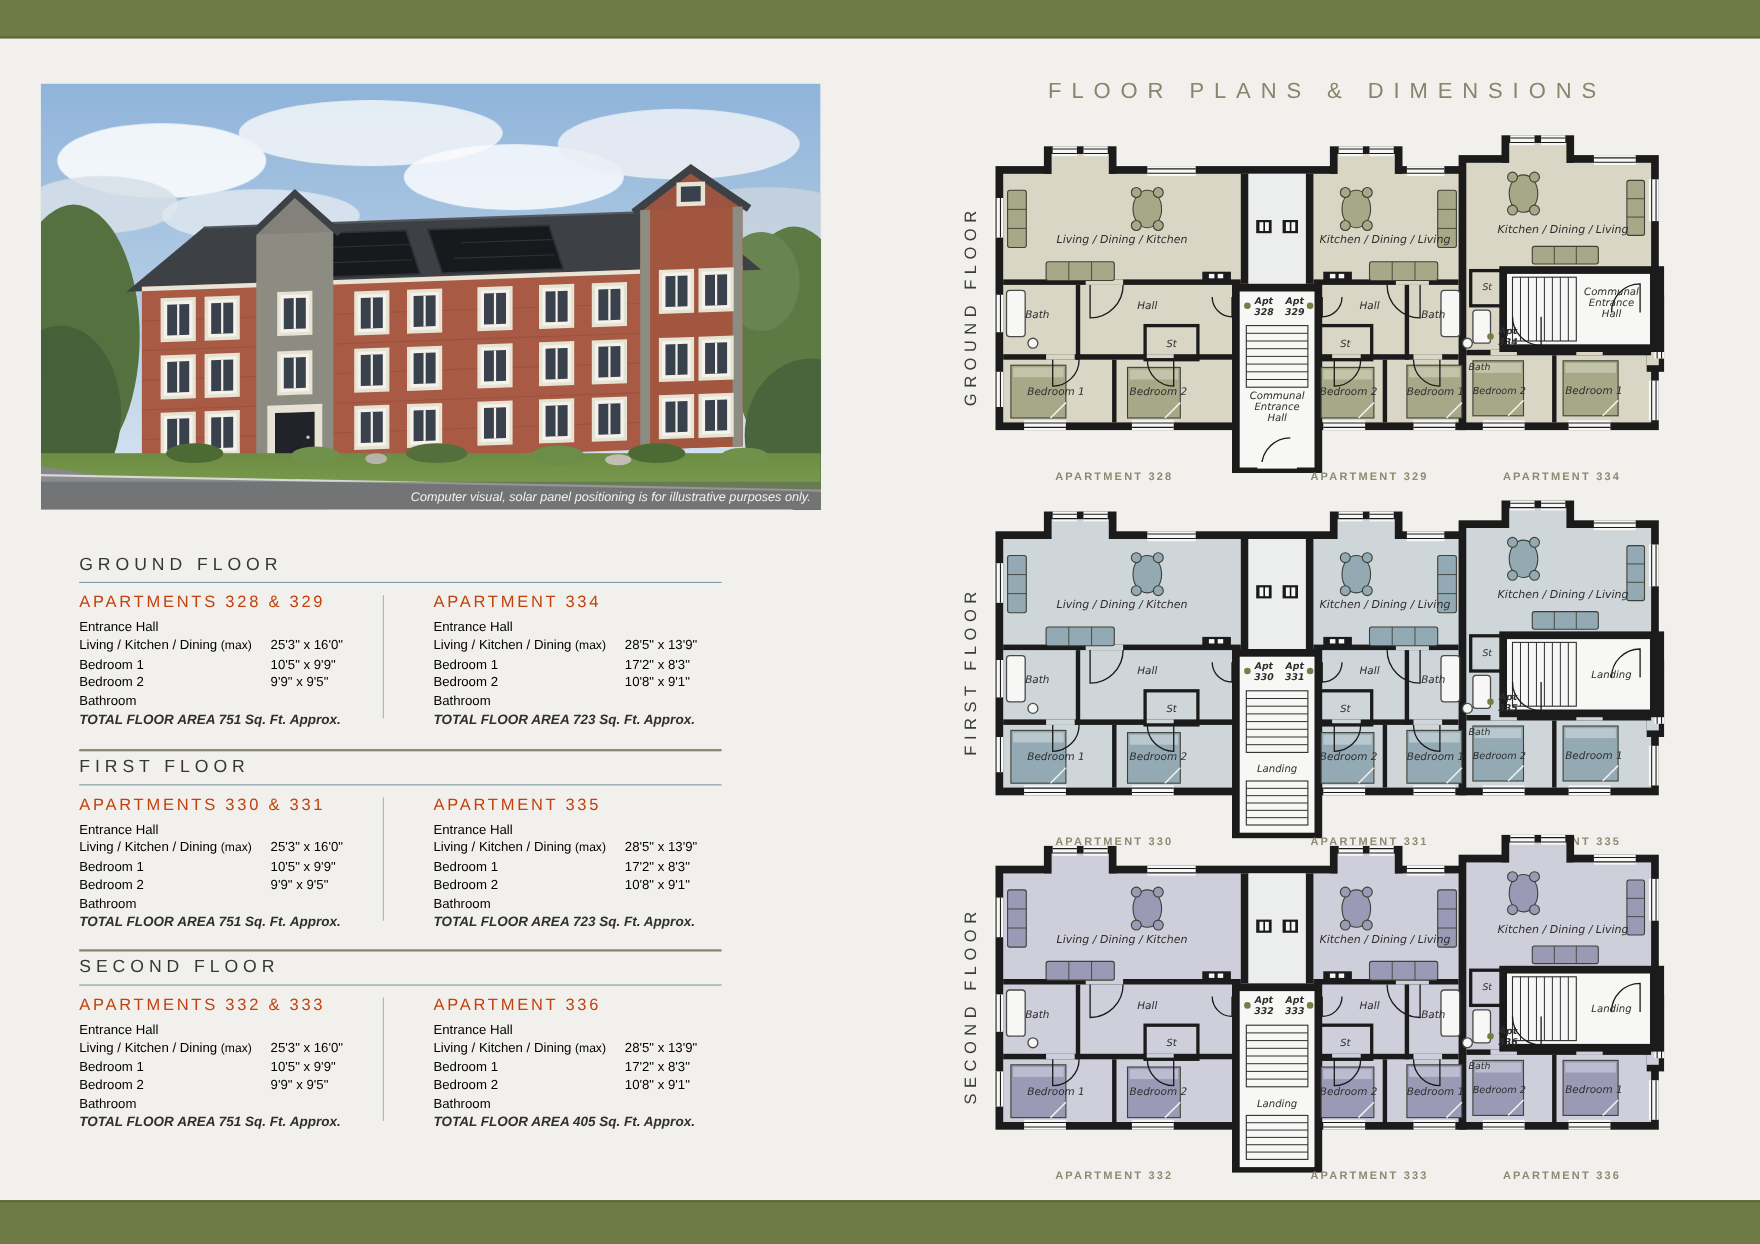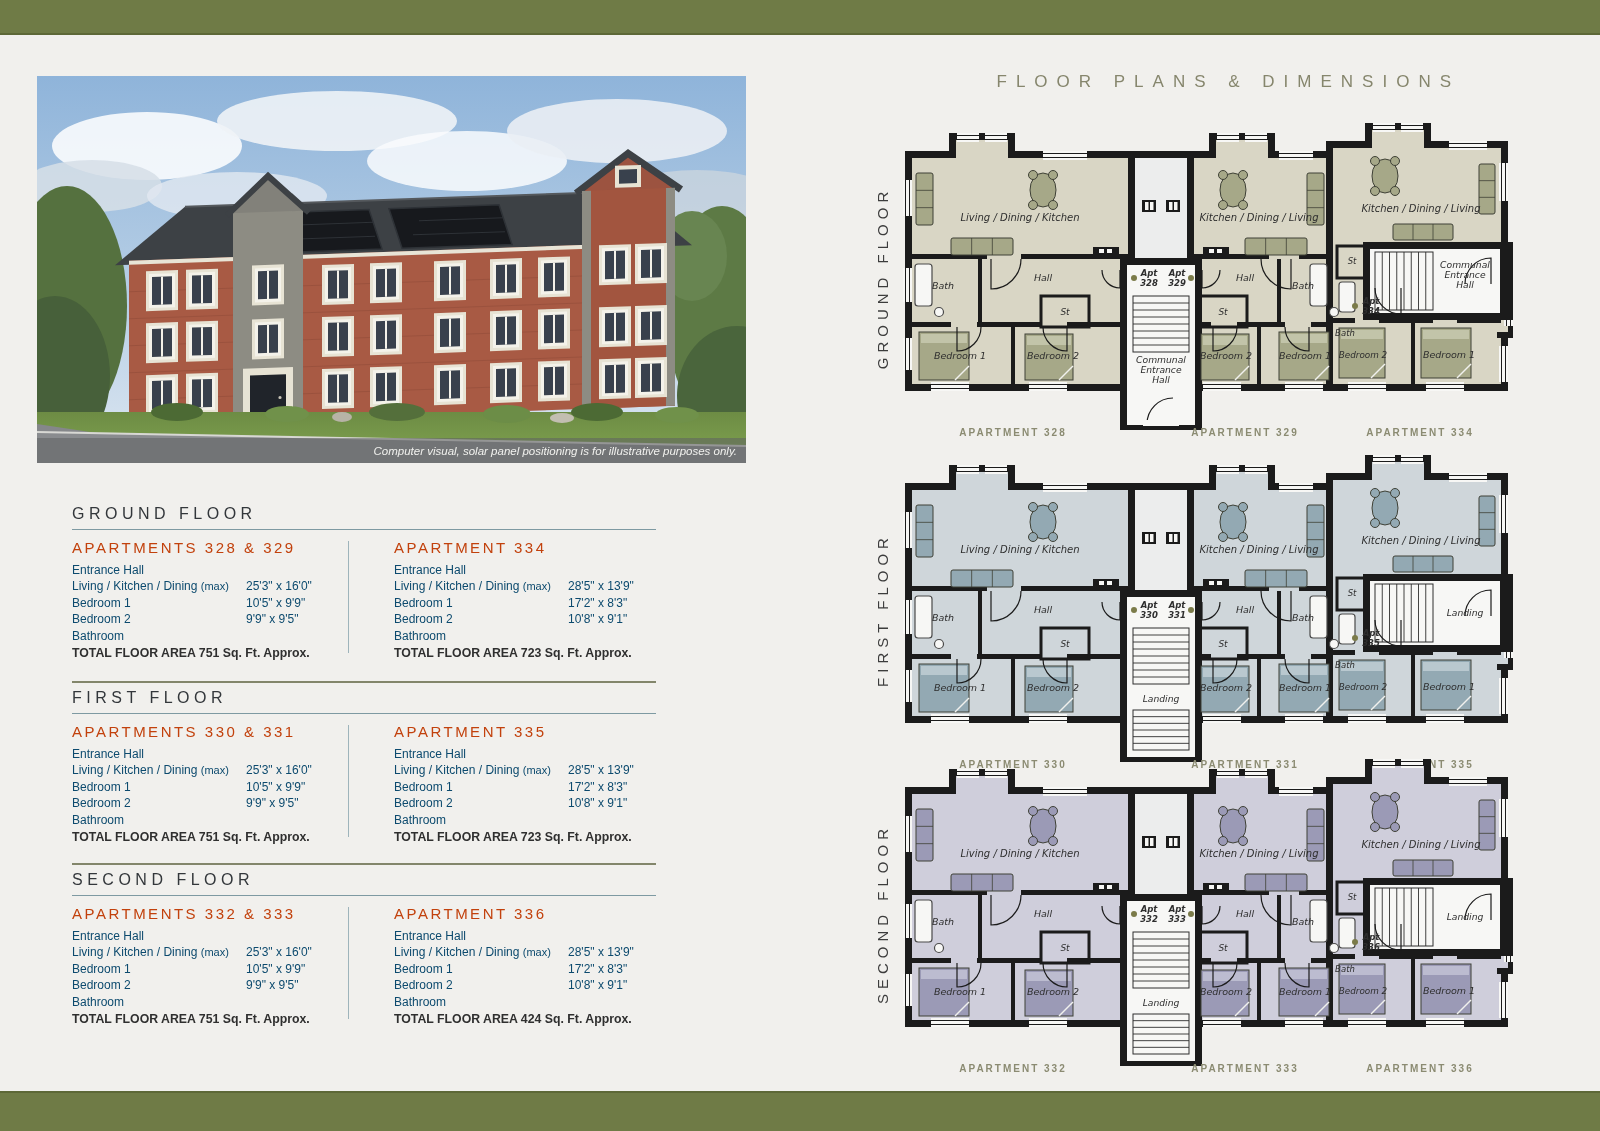--- a/index.html
+++ b/index.html
@@ -3,36 +3,36 @@
 <meta charset="utf-8">
 <style>
   html,body{margin:0;padding:0;background:#d8d8d4;}
   .page{position:relative;width:1600px;height:1131px;background:#f1f0ed;overflow:hidden;
         font-family:"Liberation Sans",sans-serif;}
   .bar{position:absolute;left:0;width:100%;}
   .bar.top{top:0;height:33px;border-bottom:2px solid rgba(60,70,30,.35);}
   .bar.bottom{bottom:0;height:38px;border-top:2px solid rgba(60,70,30,.35);}
   .photo-wrap{position:absolute;left:37px;top:76px;width:706px;height:387px;}
   .main-title{position:absolute;left:900px;top:72px;width:560px;text-align:right;
-              font-size:17px;letter-spacing:9px;font-weight:400;white-space:nowrap;}
+              font-size:20px;letter-spacing:9px;font-weight:400;white-space:nowrap;}
   
   .spec-section{position:absolute;left:72px;width:584px;}
   .spec-section.ruled{border-top:2px solid #83866b;padding-top:6px;}
   .floor-heading{font-size:16px;letter-spacing:4.5px;color:#33373b;font-weight:400;}
   .heading-rule{border-top:1px solid #7e9aa2;margin-top:6px;}
   .spec-cols{position:relative;margin-top:9px;height:124px;}
   .spec-col{position:absolute;top:0;}
   .spec-col.c1{left:0;width:270px;}
   .spec-col.c2{left:322px;width:262px;}
   .col-divider{position:absolute;left:276px;top:2px;bottom:10px;border-left:1px solid #9eb4bb;}
   .apt-heading{font-size:15px;letter-spacing:2.5px;color:#c2410c;margin-bottom:6px;font-weight:400;white-space:nowrap;}
-  .spec-row{position:relative;font-size:12px;color:#0c4a6e;line-height:16.4px;white-space:nowrap;}
+  .spec-row{position:relative;font-size:12px;color:#000000;line-height:16.4px;white-space:nowrap;}
   .spec-row .val{position:absolute;left:174px;top:0;}
   .spec-row .note{font-size:11px;}
-  .spec-total{margin-top:2px;font-size:12.3px;font-weight:700;color:#2f2f2f;white-space:nowrap;}
+  .spec-total{margin-top:2px;font-size:12.3px;font-weight:700;color:#2f2f2f;white-space:nowrap;font-style:italic;}
   
   .plan{position:absolute;left:893px;width:620px;height:322px;}
   .vlabel{position:absolute;left:734px;width:300px;height:20px;transform:rotate(-90deg);
           text-align:center;font-size:15px;letter-spacing:5px;color:#3c3c3c;font-weight:500;white-space:nowrap;}
 </style>
 </head>
 <body>
 
 <div class="page">
 
@@ -442,21 +442,21 @@
         <span class="val">28'5" x 13'9"</span></div>
             <div class="spec-row">
         <span class="lbl">Bedroom 1</span>
         <span class="val">17'2" x 8'3"</span></div>
             <div class="spec-row">
         <span class="lbl">Bedroom 2</span>
         <span class="val">10'8" x 9'1"</span></div>
             <div class="spec-row">
         <span class="lbl">Bathroom</span>
         <span class="val"></span></div>
-      <div class="spec-total">TOTAL FLOOR AREA 424 Sq. Ft. Approx.</div>
+      <div class="spec-total">TOTAL FLOOR AREA 405 Sq. Ft. Approx.</div>
           </div>
         </div>
       </div>
     </div>
 
   <div id="floor-plans">
       <div class="plan" style="top: 118px;"><svg width="620" height="322" viewBox="0 0 620 322">
           <rect x="12" y="33" width="428" height="240" fill="#1b1b1b"></rect>
           <rect x="433" y="23" width="182" height="250" fill="#1b1b1b"></rect>
           <rect x="19" y="40" width="414" height="226" fill="#d9d6c5"></rect>

